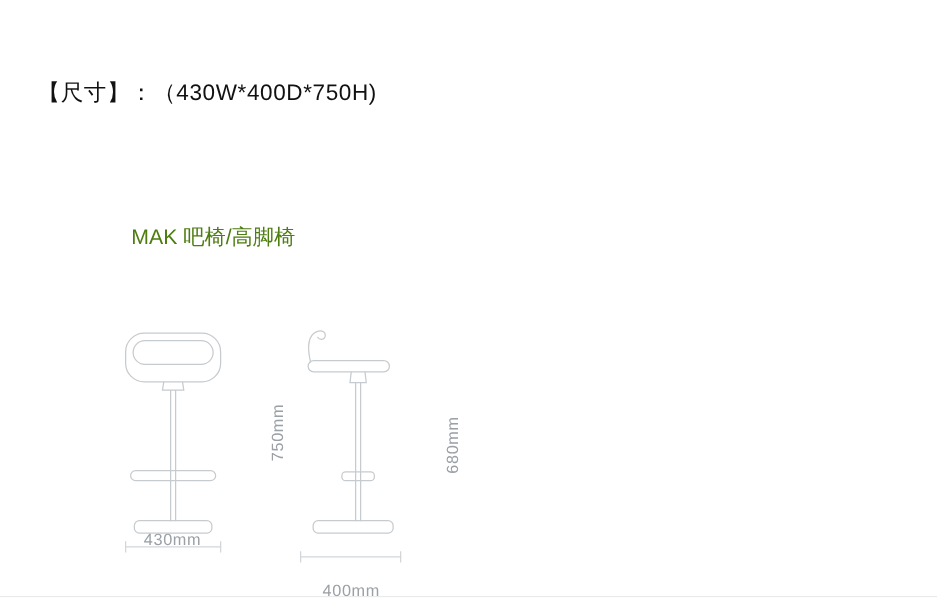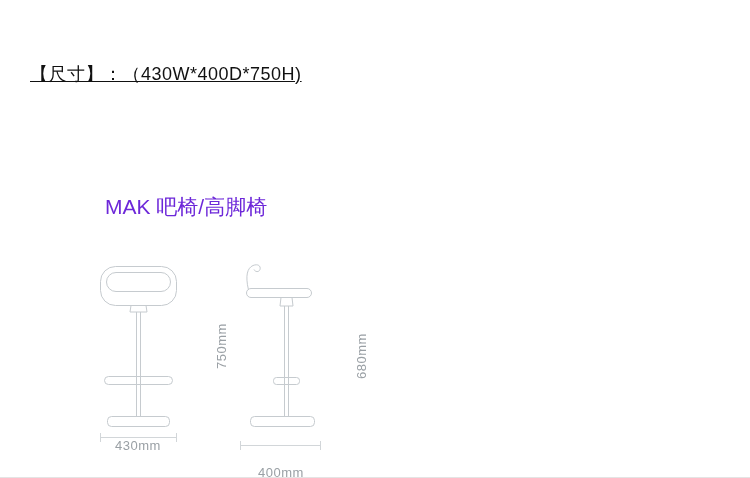--- a/index.html
+++ b/index.html
@@ -13,29 +13,28 @@
   }
   .size-label {
     position: absolute;
     left: 30px;
     top: 62px;
     font-size: 18px;
     line-height: 24px;
     color: #111111;
     letter-spacing: 0.5px;
     white-space: nowrap;
-    text-decoration: underline;
   }
   .product-title {
     position: absolute;
     left: 105px;
-    top: 196px;
-    font-size: 21px;
+    top: 179px;
+    font-size: 17px;
     line-height: 22px;
-    color: #6d28d9;
+    color: #4d7c0f;
     white-space: nowrap;
   }
   .art {
     position: absolute;
     left: 0;
     top: 0;
   }
   .art .stool * {
     fill: none;
     stroke: #c6cbcf;
@@ -105,21 +104,21 @@
       <rect x="250.5" y="416.5" width="64" height="10" rx="4"></rect>
     </g>
 
     <g class="dim">
       <line x1="240" y1="445.5" x2="321" y2="445.5"></line>
       <line x1="240.5" y1="441" x2="240.5" y2="450"></line>
       <line x1="320.5" y1="441" x2="320.5" y2="450"></line>
     </g>
   </svg>
 
-  <div class="dim-label" style="left:98px; top:439px; width:80px;">430mm</div>
+  <div class="dim-label" style="left:98px; top:425px; width:80px;">430mm</div>
 
   <div class="dim-label" style="left:241px; top:466px; width:80px;">400mm</div>
 
   <div class="dim-label vertical" style="left:192px; top:339px; width:60px;">750mm</div>
 
   <div class="dim-label vertical" style="left:332px; top:349px; width:60px;">680mm</div>
 
   <div class="bottom-divider"></div>
 
 </div>

